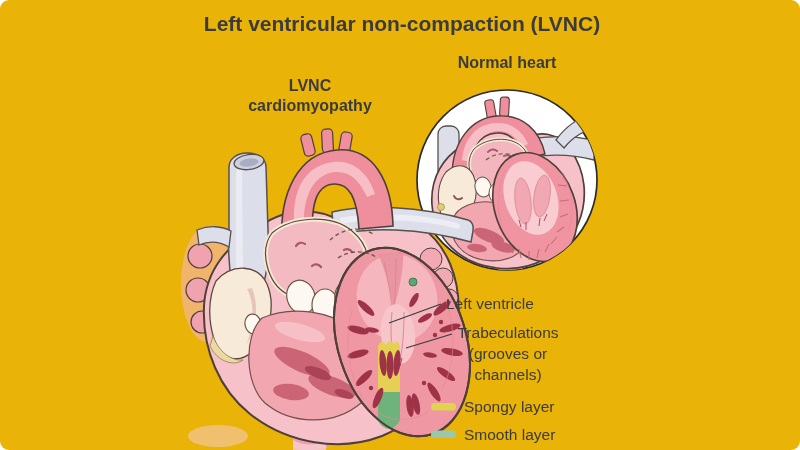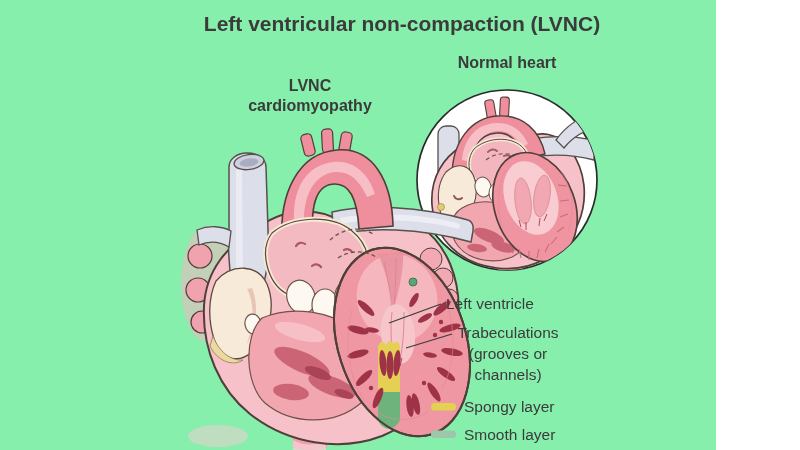--- a/index.html
+++ b/index.html
@@ -1,21 +1,22 @@
 <!DOCTYPE html>
 <html><head>
 <meta charset="utf-8">
 <style>
   html,body{margin:0;padding:0;background:#ffffff;}
   .stage{
     position:relative;
-    width:716px;height:450px;
-    background:#86efac;
+    width:800px;height:450px;
+    background:#eab308;
     font-family:"Liberation Sans", sans-serif;
     overflow:hidden;
+    border-radius:9px;
   }
   svg{display:block;}
   .title-text{font-size:21px;font-weight:bold;fill:#3b3b3b;}
   .panel-label{font-size:16px;font-weight:bold;fill:#3b3b3b;}
   .callout-text{font-size:15.5px;fill:#3b3b3b;}
   .legend-text{font-size:15.5px;fill:#3b3b3b;}
 </style>
 </head>
 <body>
 

